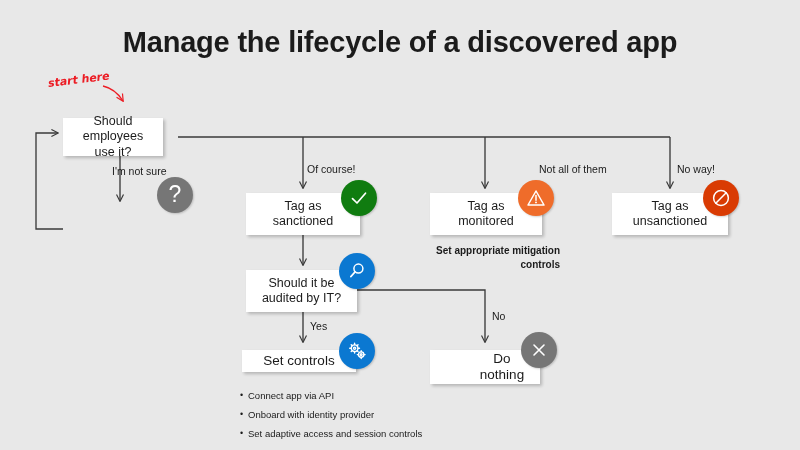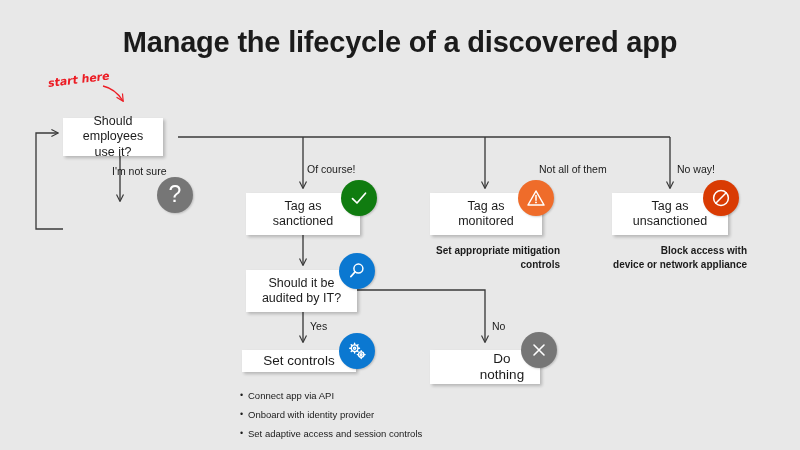--- a/index.html
+++ b/index.html
@@ -203,26 +203,24 @@
 
   <div class="node big" style="left:430px; top:350px; width:110px; height:34px;padding-left:40px;">
     <span style="white-space:pre-line;">Do nothing</span>
   </div>
 
   <div class="edge-label" style="left:112px; top:165px;">I'm not sure</div>
   <div class="edge-label" style="left:307px; top:163px;">Of course!</div>
   <div class="edge-label" style="left:491px; top:163px;margin-left:48px;">Not all of them</div>
   <div class="edge-label" style="left:677px; top:163px;">No way!</div>
   <div class="edge-label" style="left:310px; top:320px;">Yes</div>
-  <div class="edge-label" style="left:492px; top:320px;">No</div>
+  <div class="edge-label" style="left:492px; top:310px;">No</div>
 
   <div class="caption" style="left:412px; top:244px; width:148px;">Set appropriate mitigation
 controls</div>
-  <div class="caption" style="left:595px; top:244px; width:152px;">Block access with
-device or network appliance</div>
 
   <div class="bullets">
     <div class="bullet">
       <span class="dot">•</span>
       <span>Connect app via API</span>
     </div>
     <div class="bullet">
       <span class="dot">•</span>
       <span>Onboard with identity provider</span>
     </div>

